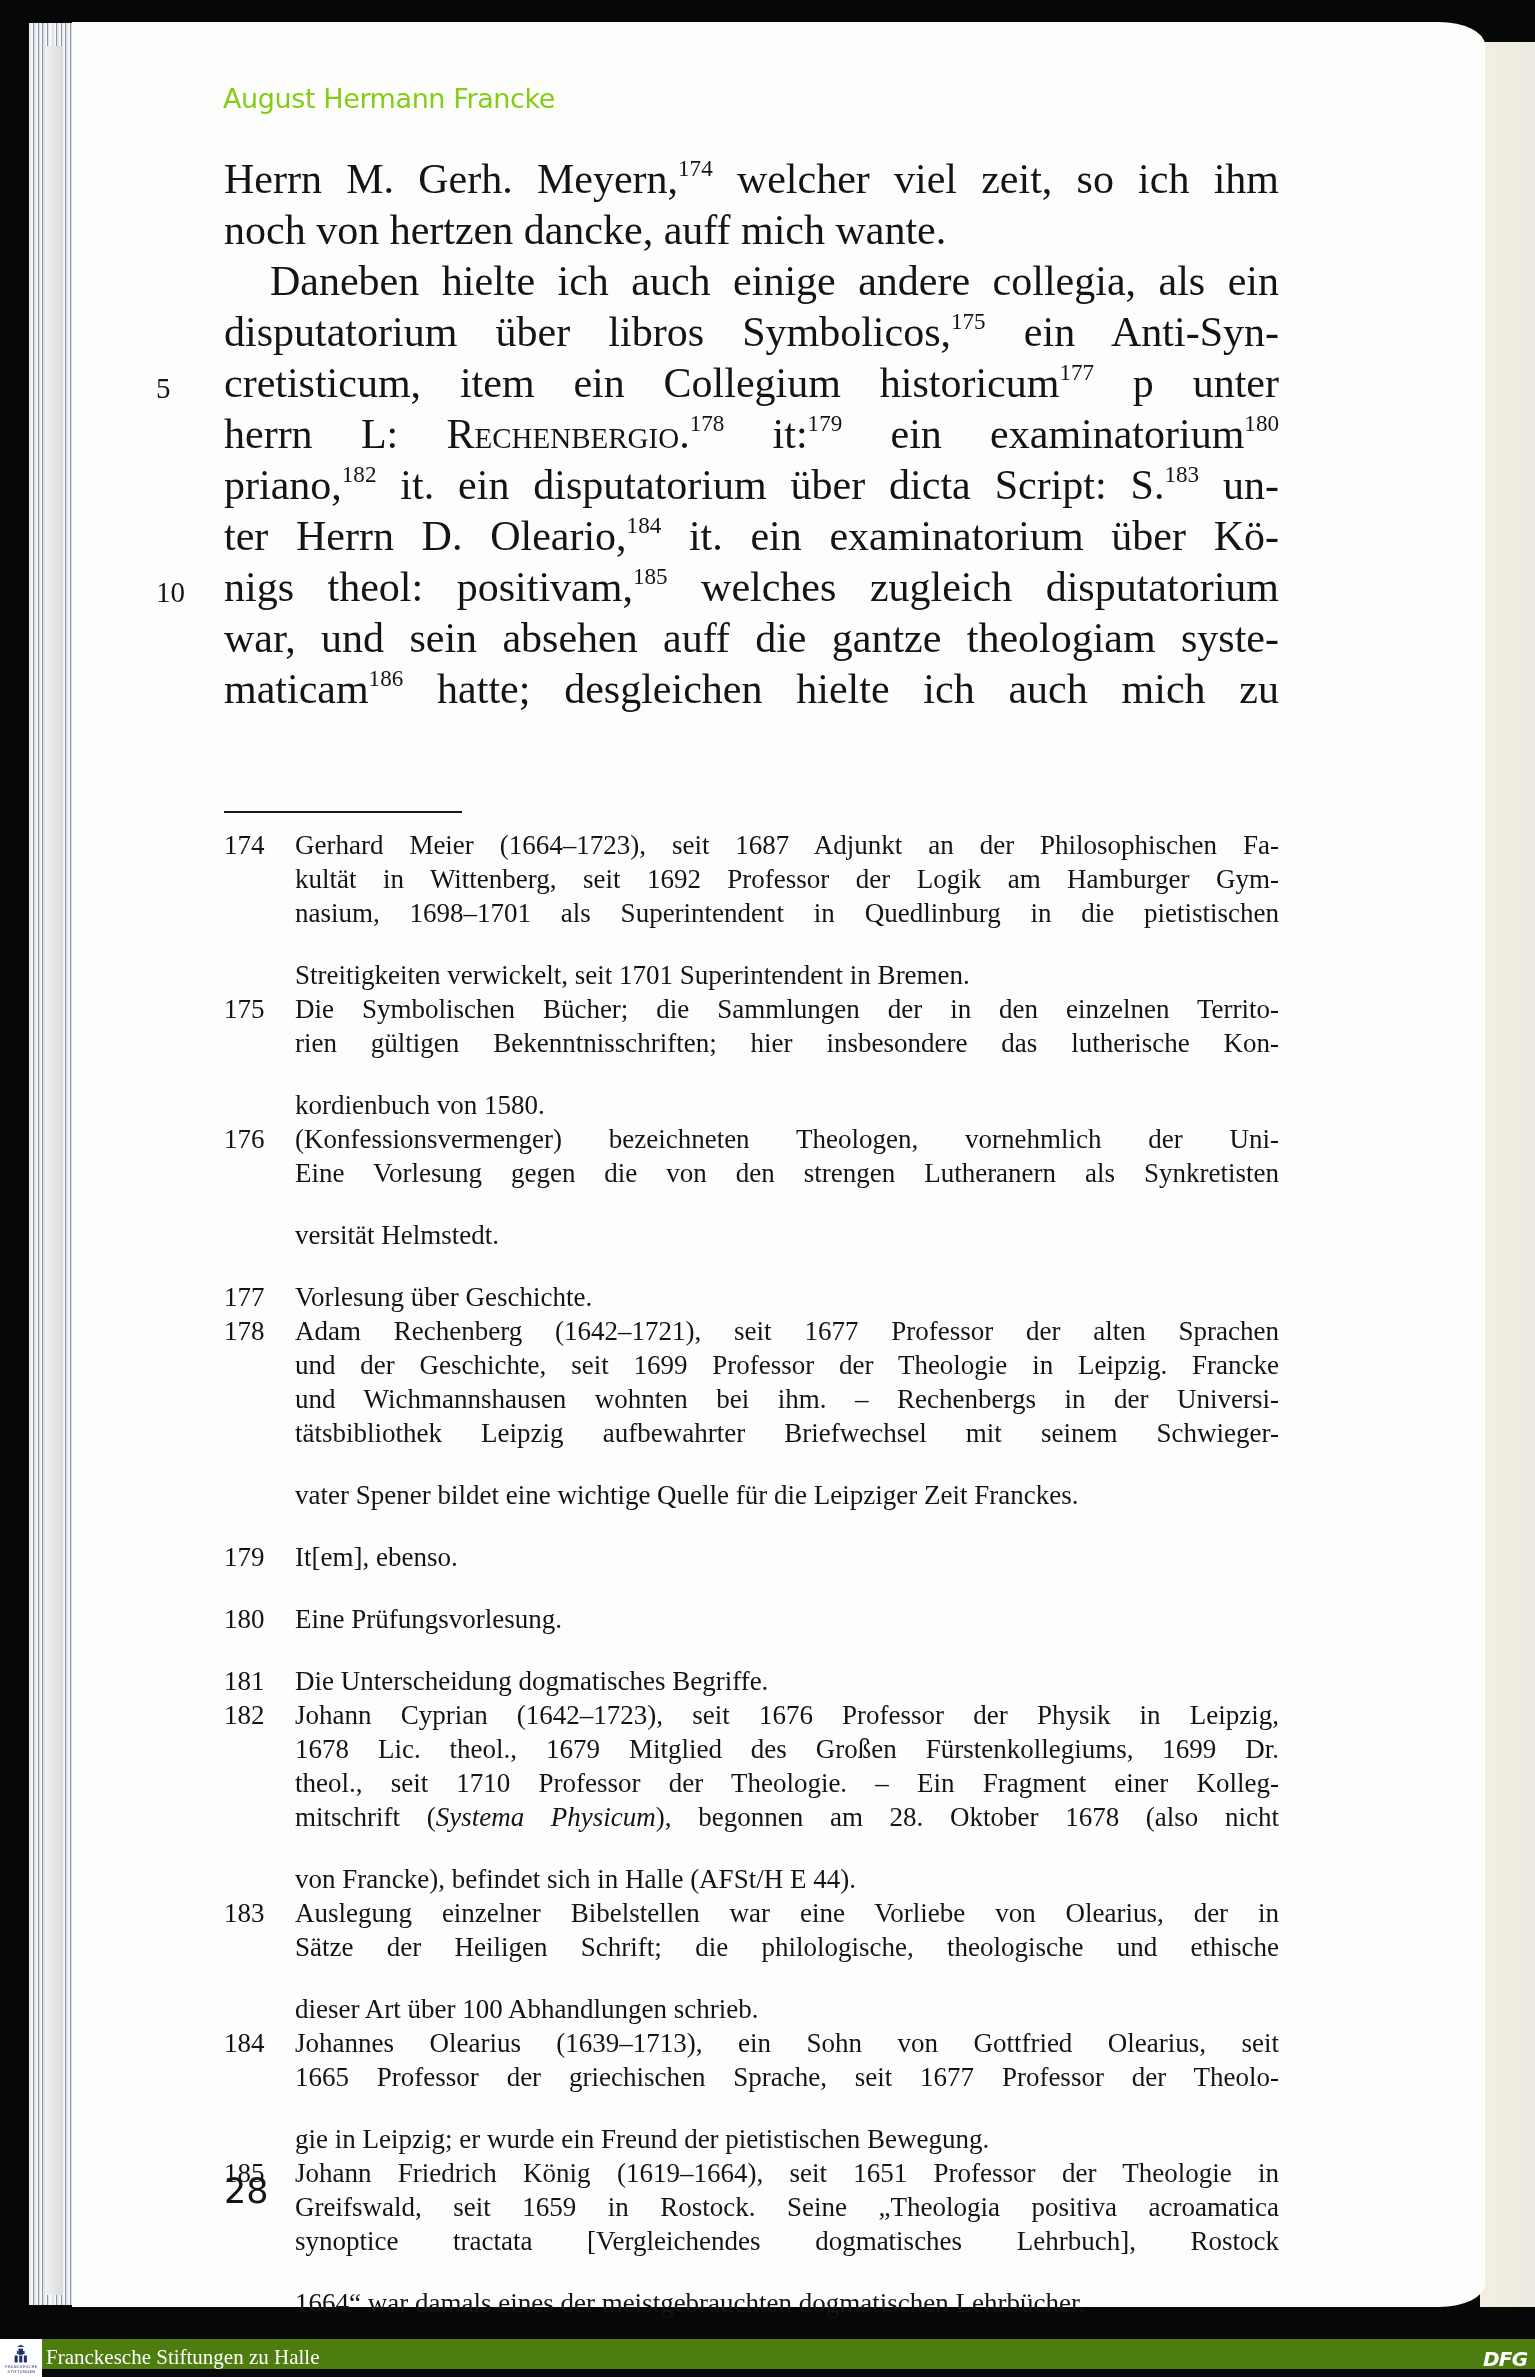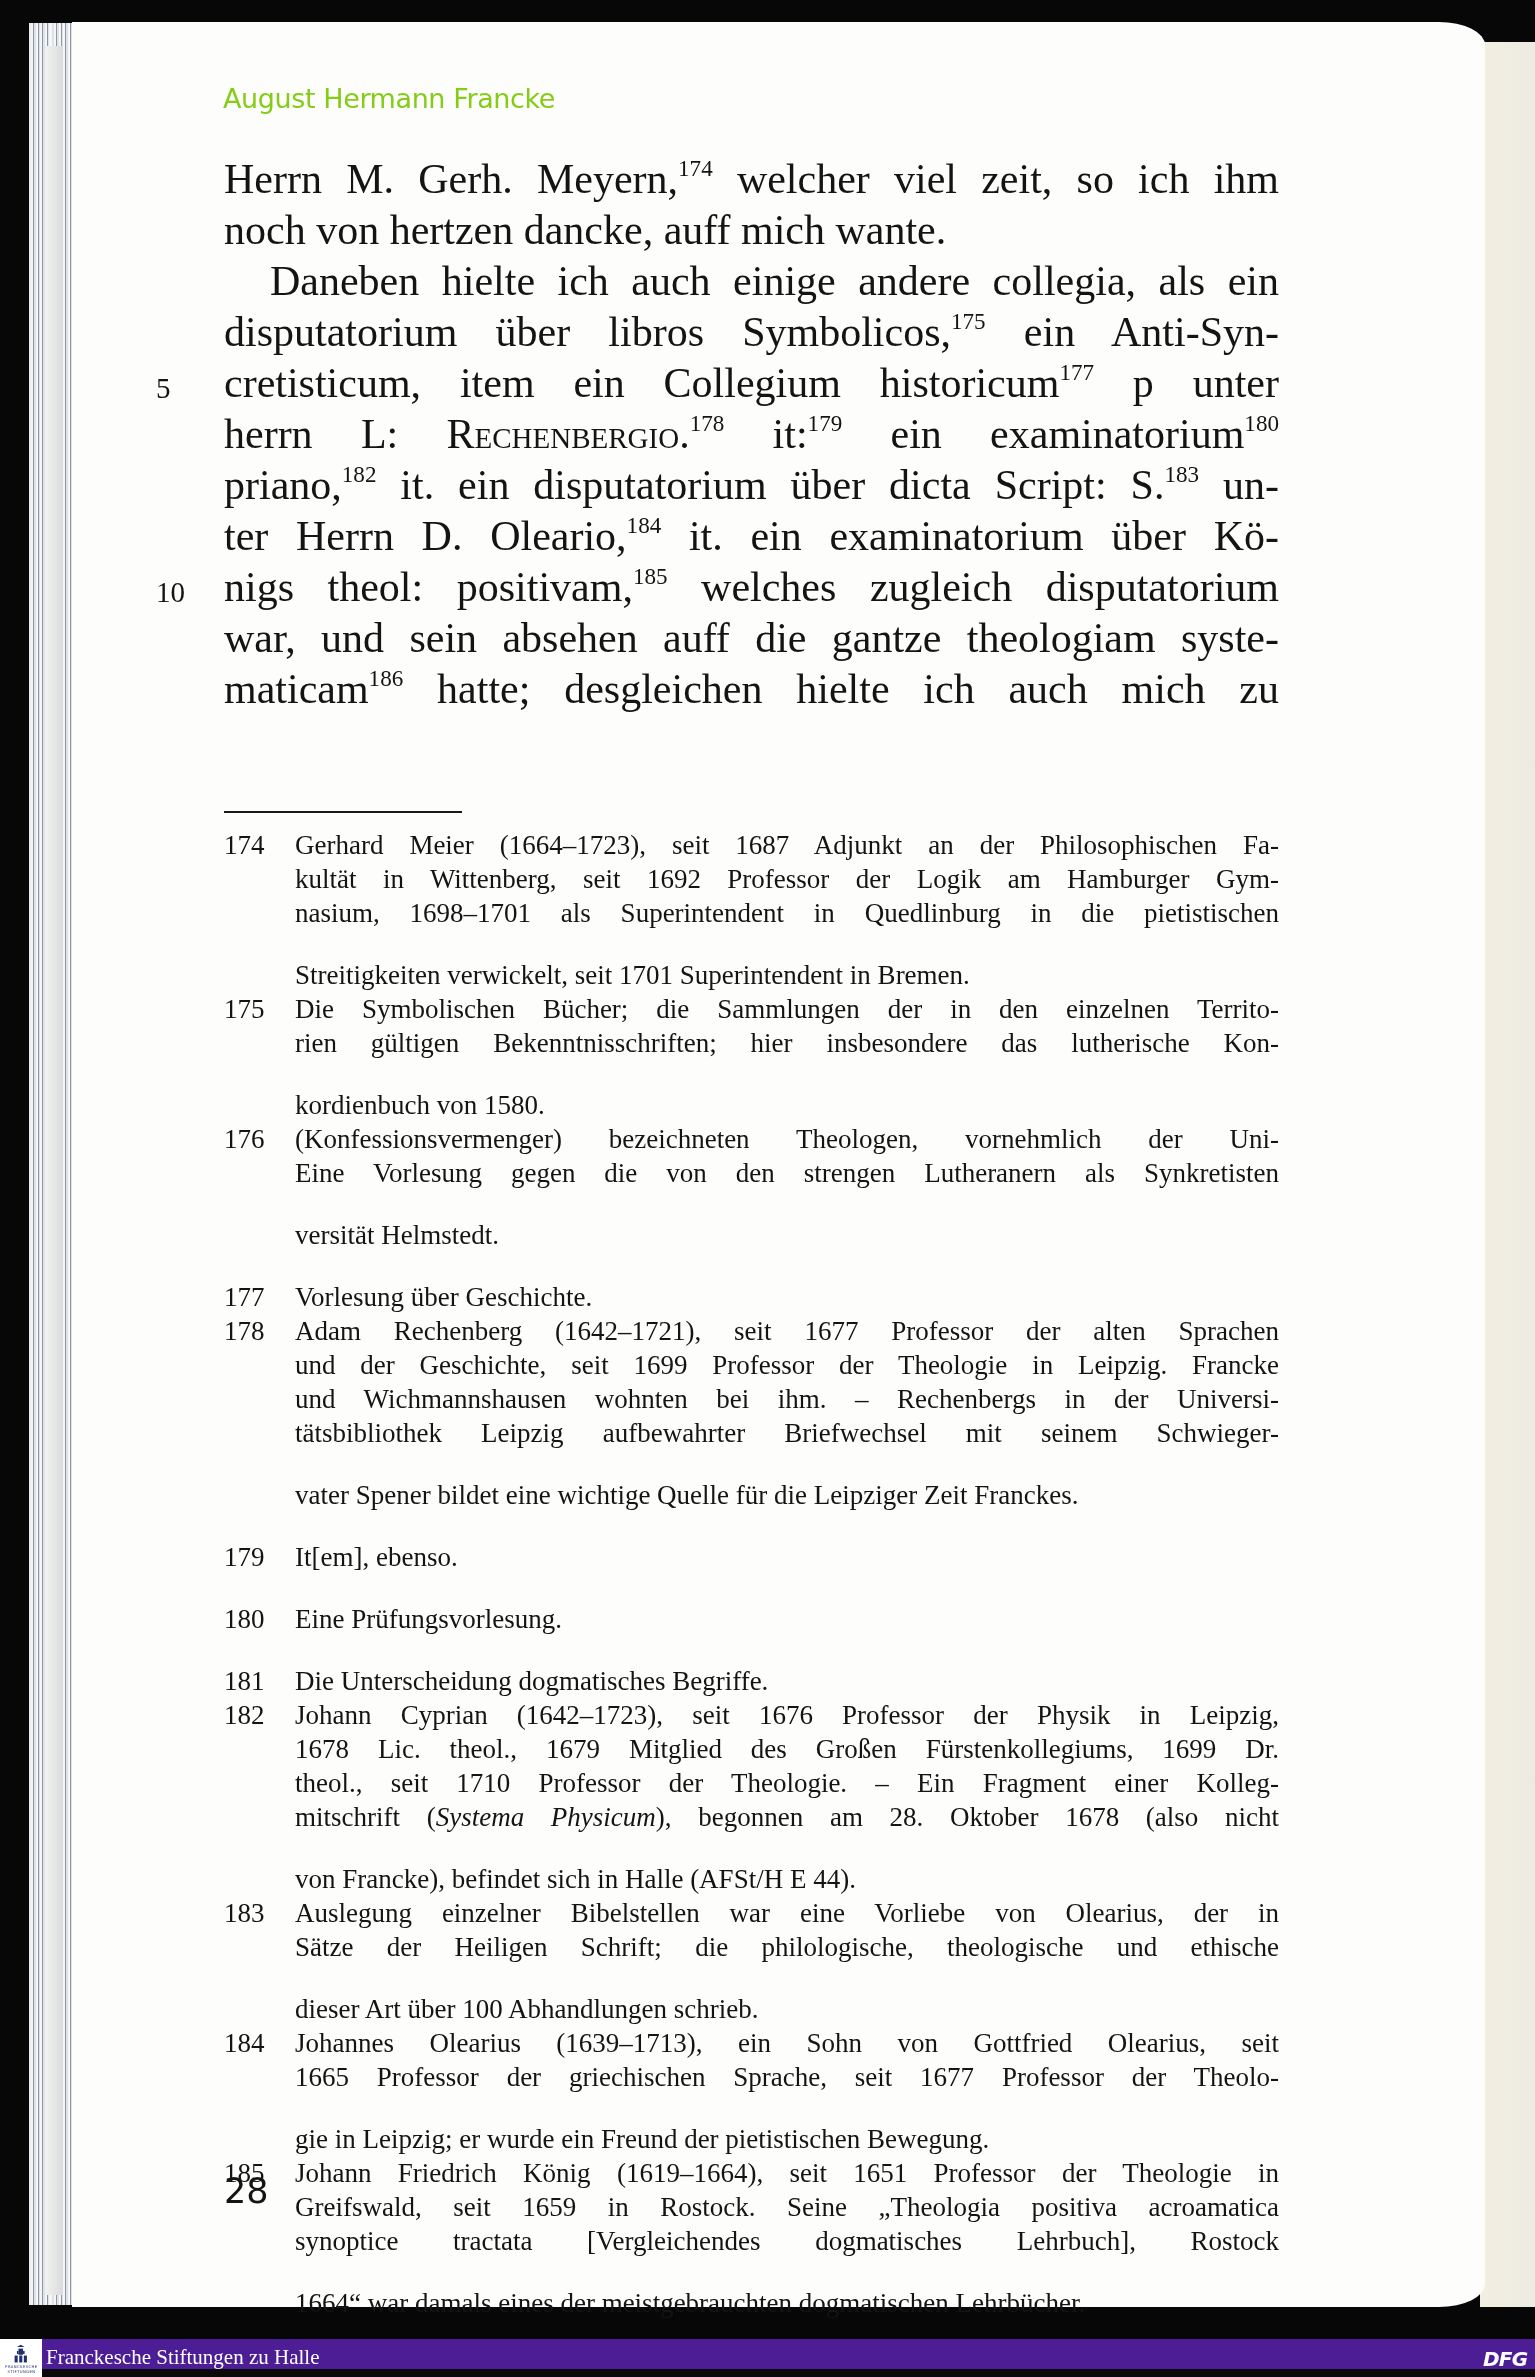--- a/index.html
+++ b/index.html
@@ -60,21 +60,21 @@
   .note { position: relative; padding-left: 71px; }
   .note-num { position: absolute; left: 0; top: 0; }
   .nline { display: block; white-space: nowrap; text-align: justify; text-align-last: justify; height: 34px; }
   .nline.last { text-align-last: left; margin-top: 28px; }
   .folio {
     position: absolute; left: 224px; top: 2171px;
     font-family: "DejaVu Sans", "Liberation Sans", sans-serif;
     font-size: 35px; color: #141414;
   }
   .footer-bar {
-    position: absolute; left: 0; top: 2339px; width: 1535px; height: 30px; background: #4c1d95;
+    position: absolute; left: 0; top: 2339px; width: 1535px; height: 30px; background: #4d7c0f;
   }
   .logo-box {
     position: absolute; left: 0; top: 0; width: 42px; height: 38px; background: #ffffff;
   }
   .logo-glyph { position: absolute; left: 10px; top: 4.6px; width: 21.5px; height: 20px; }
   .logo-text {
     position: absolute; left: 1.5px; top: 26px; width: 40px; text-align: center;
     font-family: "DejaVu Sans", sans-serif; font-size: 3.8px; line-height: 4.6px; color: #1e2f6e; letter-spacing: 0.4px;
   }
   .footer-title {

